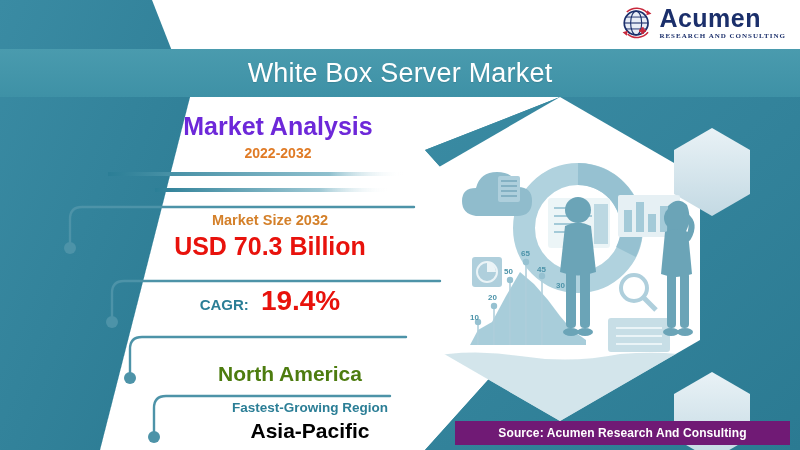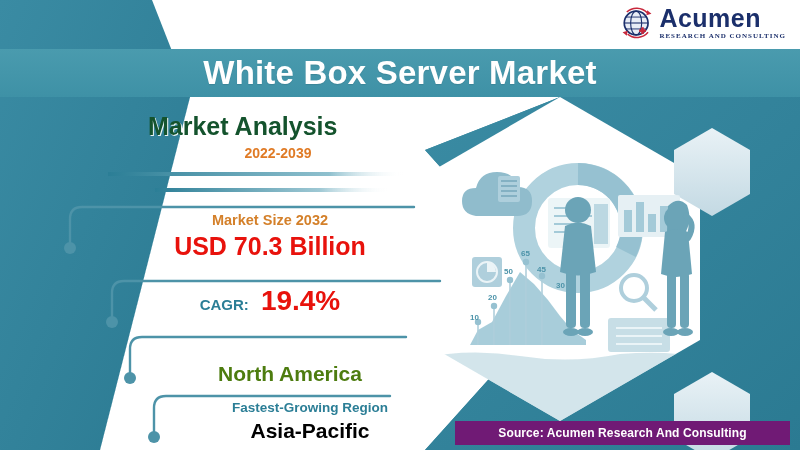--- a/index.html
+++ b/index.html
@@ -20,21 +20,21 @@
 
   
   #header-bar {
     position:absolute; left:0; top:49px; width:800px; height:48px;
     background:linear-gradient(180deg,#4a9bae 0%,#3e91a6 100%);
     z-index:6;
   }
   #title {
     position:absolute; left:0; top:49px; width:800px; height:48px;
     display:flex; align-items:center; justify-content:center;
-    color:#ffffff; font-size:33px; font-weight:bold;
+    color:#ffffff; font-size:27px; font-weight:normal;
     letter-spacing:.2px; z-index:7; text-shadow:0 1px 1px rgba(0,0,0,.10);
   }
 
   
   #logo { position:absolute; right:14px; top:6px; z-index:9;
           display:flex; align-items:center; gap:5px; }
   #logo .globe { width:34px; height:34px; flex:0 0 34px; }
   #logo .wordmark { display:flex; flex-direction:column; line-height:1; }
   #logo .acumen {
     font-family:Liberation Sans, sans-serif; font-weight:bold;
@@ -43,22 +43,22 @@
   #logo .tagline {
     font-family:"Liberation Serif", serif; font-size:7px; font-weight:bold;
     color:#1b2f6b; letter-spacing:1.0px; margin-top:2px; text-align:center;
   }
 
   
   #content { position:absolute; inset:0; z-index:8; }
 
   #market-analysis {
     position:absolute; left:148px; top:112px; width:260px;
-    text-align:left;
-    font-size:25px; font-weight:bold; color:#14532d;
+    text-align:center;
+    font-size:25px; font-weight:bold; color:#6d28d9;
     text-shadow:1px 1px 0 rgba(255,255,255,.9);
   }
   #years {
     position:absolute; left:148px; top:145px; width:260px;
     text-align:center; font-size:14px; font-weight:bold; color:#e07b26;
   }
 
   .stat-label {
     position:absolute; font-weight:bold; text-align:center;
   }
@@ -274,21 +274,21 @@
     </svg>
     <div class="wordmark">
       <div class="acumen">Acumen</div>
       <div class="tagline">RESEARCH AND CONSULTING</div>
     </div>
   </div>
 
   <div id="content">
 
     <div id="market-analysis">Market Analysis</div>
-    <div id="years">2022-2039</div>
+    <div id="years">2022-2032</div>
 
     <div id="ms-label" class="stat-label">Market Size 2032</div>
     <div id="ms-value" class="stat-value">USD 70.3 Billion</div>
 
     <div id="cagr-row">
       <span id="cagr-label">CAGR:</span>
       <span id="cagr-value">19.4%</span>
     </div>
 
     <div id="dom-value" class="stat-value">North America</div>

